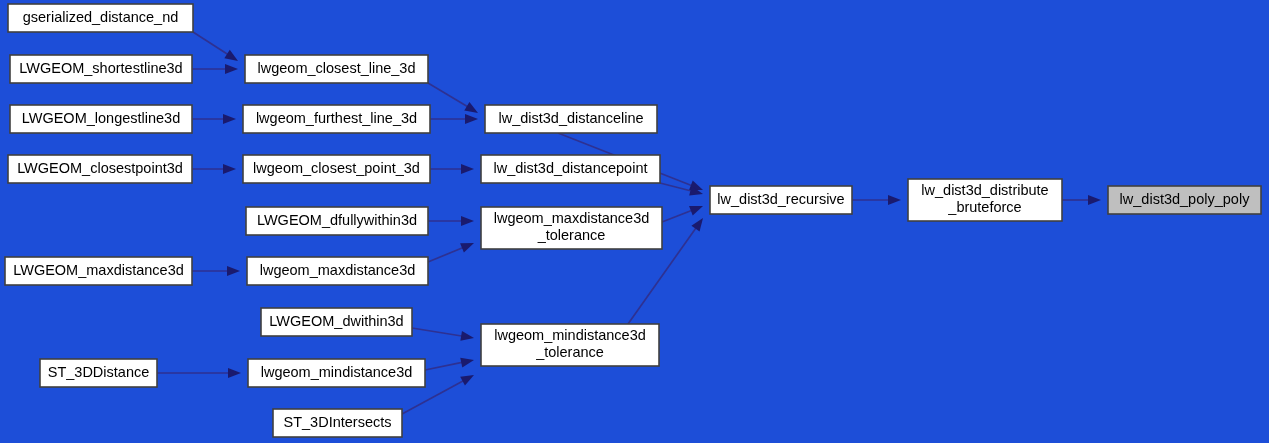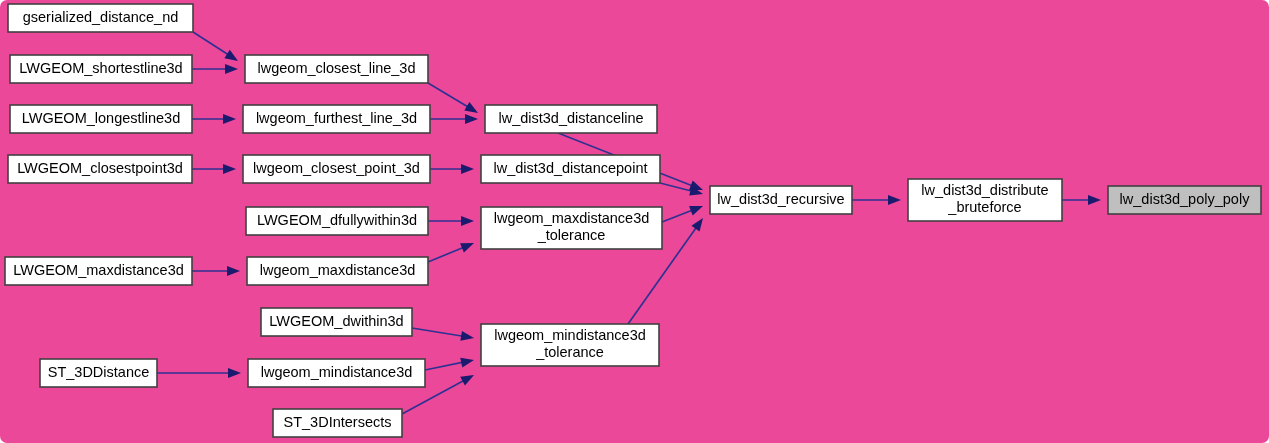--- a/index.html
+++ b/index.html
@@ -7,23 +7,22 @@
     padding: 0;
     background: #ffffff;
   }
   body {
     font-family: "Liberation Sans", sans-serif;
   }
   #callgraph-root {
     position: relative;
     width: 1269px;
     height: 443px;
-    background: #ec4899;
+    background: #1d4ed8;
     overflow: hidden;
-    border-radius: 7px;
   }
   #graph-svg {
     position: absolute;
     top: 0;
     left: 0;
     width: 1269px;
     height: 443px;
     display: block;
   }
   .node-rect {

